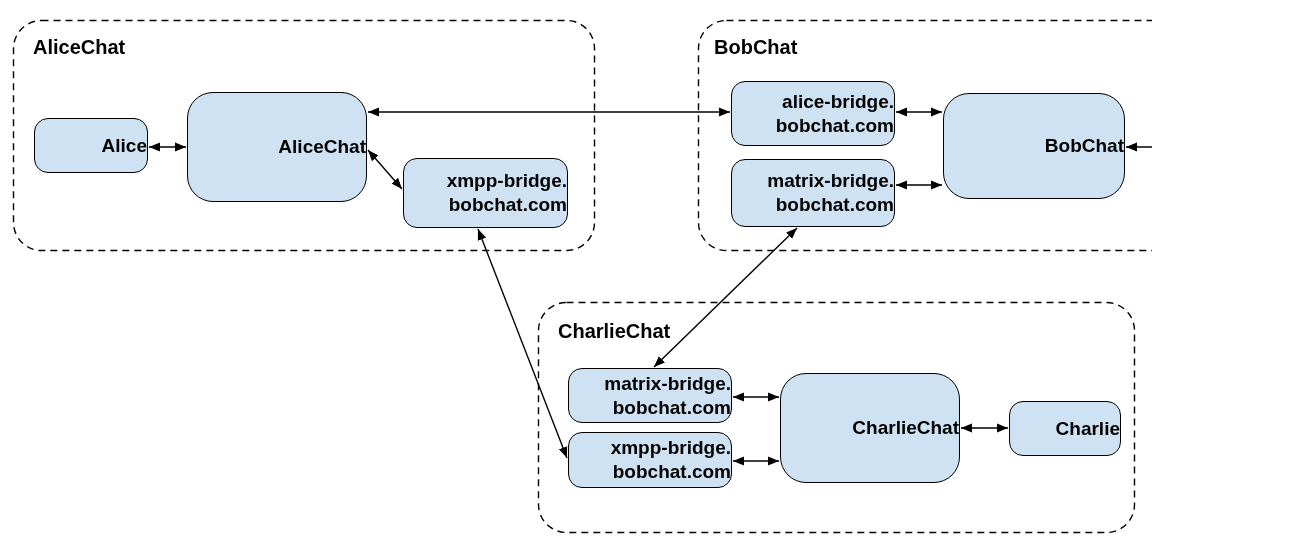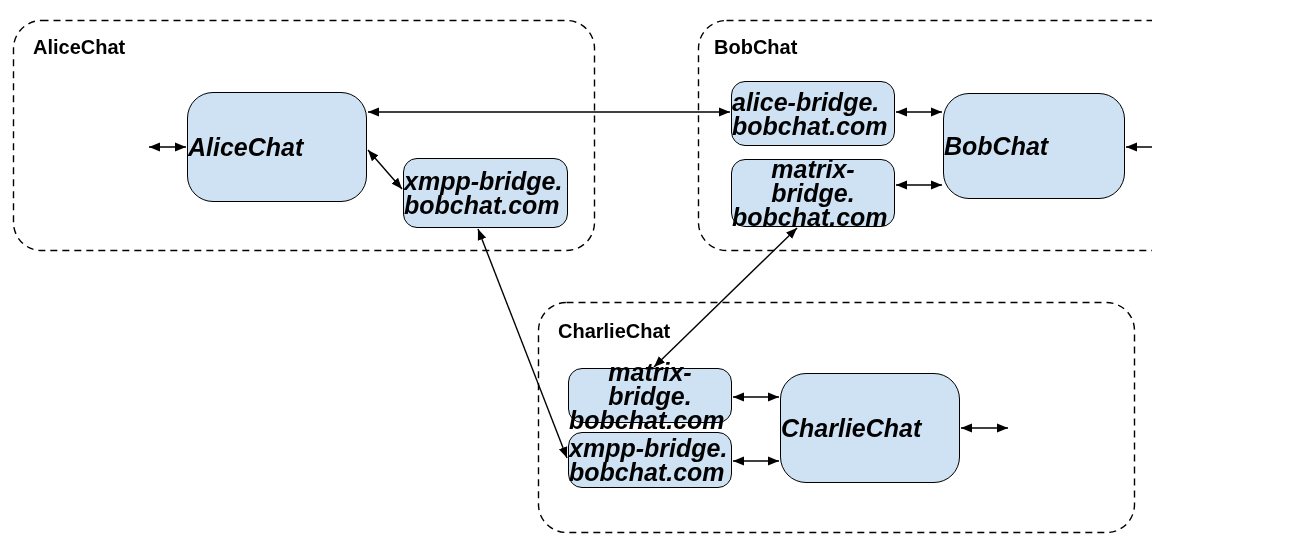--- a/index.html
+++ b/index.html
@@ -40,28 +40,27 @@
     color: #000000;
     white-space: nowrap;
   }
   .node {
     position: absolute;
     box-sizing: border-box;
     background: #cfe2f3;
     border: 1.6px solid #000000;
     display: flex;
     flex-direction: column;
-    align-items: flex-start;
+    align-items: flex-end;
     justify-content: center;
     text-align: center;
-    font-size: 25px;
+    font-size: 19px;
     font-weight: bold;
     color: #000000;
     line-height: 24px;
-    font-style: italic;
   }
   .node.small { border-radius: 14px; }
   .node.big   { border-radius: 26px; }
 </style>
 </head>
 <body>
 
 <div class="canvas">
 
   <svg class="overlay" viewBox="0 0 1310 557">
@@ -85,20 +84,21 @@
     <line class="edge" x1="654" y1="367" x2="797" y2="228" marker-start="url(#arrow)" marker-end="url(#arrow)"></line>
     <line class="edge" x1="733" y1="397" x2="779" y2="397" marker-start="url(#arrow)" marker-end="url(#arrow)"></line>
     <line class="edge" x1="733" y1="461" x2="779" y2="461" marker-start="url(#arrow)" marker-end="url(#arrow)"></line>
     <line class="edge" x1="961" y1="428" x2="1008" y2="428" marker-start="url(#arrow)" marker-end="url(#arrow)"></line>
   </svg>
 
   <div class="container-label" style="left:33px; top:36px;">AliceChat</div>
   <div class="container-label" style="left:714px; top:36px;">BobChat</div>
   <div class="container-label" style="left:558px; top:320px;">CharlieChat</div>
 
+  <div class="node small" style="left:34px; top:118px; width:114px; height:55px;">Alice</div>
 
   <div class="node big" style="left:187px; top:92px; width:180px; height:110px;">AliceChat</div>
 
   <div class="node small" style="left:403px; top:158px; width:165px; height:70px;">
     <span>xmpp-bridge.</span>
     <span>bobchat.com</span>
   </div>
 
   <div class="node small" style="left:731px; top:81px; width:164px; height:65px;">
     <span>alice-bridge.</span>
@@ -119,14 +119,15 @@
     <span>bobchat.com</span>
   </div>
 
   <div class="node small" style="left:568px; top:432px; width:164px; height:56px;">
     <span>xmpp-bridge.</span>
     <span>bobchat.com</span>
   </div>
 
   <div class="node big" style="left:780px; top:373px; width:180px; height:110px;">CharlieChat</div>
 
+  <div class="node small" style="left:1009px; top:401px; width:112px; height:55px;">Charlie</div>
 
 </div>
 
 </body></html>

